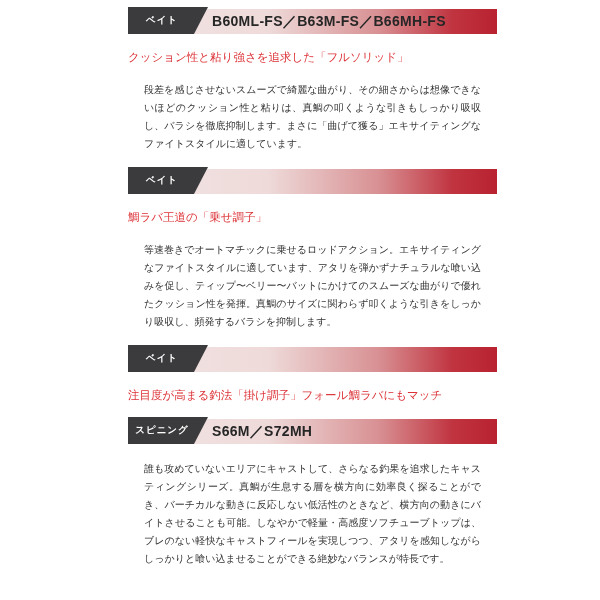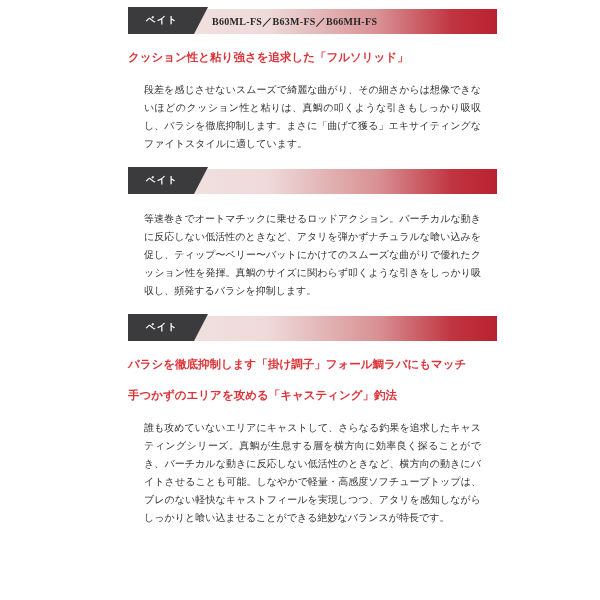--- a/index.html
+++ b/index.html
@@ -55,29 +55,28 @@
     letter-spacing: 1px;
     display: flex;
     align-items: center;
     justify-content: center;
     padding-right: 12px;
     box-sizing: border-box;
   }
   .models {
     margin-left: 84px;
     font-weight: bold;
-    font-size: 10px;
+    font-size: 14px;
     color: #262626;
     letter-spacing: 0.3px;
     white-space: nowrap;
-    font-family: Liberation Serif, serif;
   }
   .heading {
     font-size: 11.5px;
-    font-weight: bold;
+    font-weight: normal;
     color: #dd3338;
     line-height: 15px;
     margin: 16px 0 9px 0;
   }
   .bodytext {
     font-size: 10px;
     line-height: 18px;
     color: #333333;
     margin: 16px;
     text-align: justify;
@@ -99,31 +98,37 @@
       <h2 class="heading">クッション性と粘り強さを追求した「フルソリッド」</h2>
       <p class="bodytext">段差を感じさせないスムーズで綺麗な曲がり、その細さからは想像できないほどのクッション性と粘りは、真鯛の叩くような引きもしっかり吸収し、バラシを徹底抑制します。まさに「曲げて獲る」エキサイティングなファイトスタイルに適しています。</p>
     </div>
 
     <div class="section">
       <div class="bar">
         <div class="badge">
           <span>ベイト</span>
         </div>
       </div>
-      <p class="bodytext">等速巻きでオートマチックに乗せるロッドアクション。バーチカルな動きに反応しない低活性のときなど、アタリを弾かずナチュラルな喰い込みを促し、ティップ〜ベリー〜バットにかけてのスムーズな曲がりで優れたクッション性を発揮。真鯛のサイズに関わらず叩くような引きをしっかり吸収し、頻発するバラシを抑制します。</p>
+      <h2 class="heading">鯛ラバ王道の「乗せ調子」</h2>
+      <p class="bodytext">等速巻きでオートマチックに乗せるロッドアクション。エキサイティングなファイトスタイルに適しています、アタリを弾かずナチュラルな喰い込みを促し、ティップ〜ベリー〜バットにかけてのスムーズな曲がりで優れたクッション性を発揮。真鯛のサイズに関わらず叩くような引きをしっかり吸収し、頻発するバラシを抑制します。</p>
     </div>
 
     <div class="section">
       <div class="bar">
         <div class="badge">
           <span>ベイト</span>
         </div>
       </div>
-      <h2 class="heading">バラシを徹底抑制します「掛け調子」フォール鯛ラバにもマッチ</h2>
+      <h2 class="heading">注目度が高まる釣法「掛け調子」フォール鯛ラバにもマッチ</h2>
     </div>
 
     <div class="section">
-      <h2 class="heading">手つかずのエリアを攻める「キャスティング」釣法</h2>
+      <div class="bar">
+        <div class="badge">
+          <span>スピニング</span>
+        </div>
+        <div class="models">S66M／S72MH</div>
+      </div>
       <p class="bodytext">誰も攻めていないエリアにキャストして、さらなる釣果を追求したキャスティングシリーズ。真鯛が生息する層を横方向に効率良く探ることができ、バーチカルな動きに反応しない低活性のときなど、横方向の動きにバイトさせることも可能。しなやかで軽量・高感度ソフチューブトップは、ブレのない軽快なキャストフィールを実現しつつ、アタリを感知しながらしっかりと喰い込ませることができる絶妙なバランスが特長です。</p>
     </div>
 
   </div>
 </div>
 
 </body></html>

